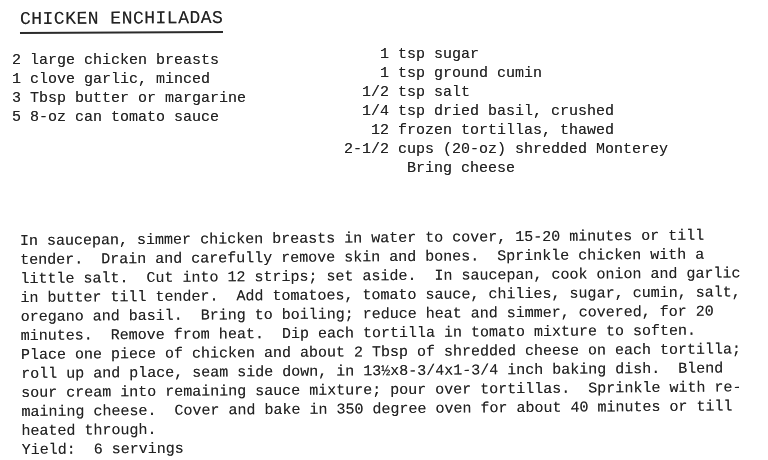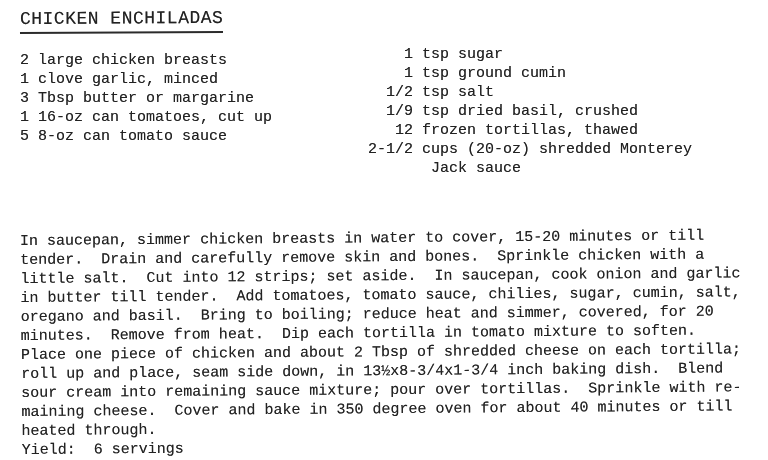--- a/index.html
+++ b/index.html
@@ -30,26 +30,26 @@
     line-height: 22px;
     letter-spacing: 0.5px;
     white-space: pre;
     border-bottom: 2px solid #2b2b2b;
     padding-bottom: 2px;
     transform: rotate(-0.3deg);
     transform-origin: left bottom;
   }
   .col-left {
     position: absolute;
-    left: 20px;
+    left: 12px;
     top: 51px;
   }
   .col-right {
     position: absolute;
-    left: 368px;
+    left: 344px;
     top: 45px;
   }
   .instructions {
     position: absolute;
     left: 20px;
     top: 232px;
     transform: rotate(-0.45deg);
     transform-origin: left top;
   }
 </style>
@@ -57,32 +57,31 @@
 <body>
 
 <div>
 
   <div class="title">CHICKEN ENCHILADAS</div>
 
   <div class="col-left">
     <div class="line">2 large chicken breasts</div>
     <div class="line">1 clove garlic, minced</div>
     <div class="line">3 Tbsp butter or margarine</div>
-    <div class="line">1 16-oz can tomatoes, cut up</div>
     <div class="line">5 8-oz can tomato sauce</div>
   </div>
 
   <div class="col-right">
     <div class="line">    1 tsp sugar</div>
     <div class="line">    1 tsp ground cumin</div>
     <div class="line">  1/2 tsp salt</div>
-    <div class="line">  1/9 tsp dried basil, crushed</div>
+    <div class="line">  1/4 tsp dried basil, crushed</div>
     <div class="line">   12 frozen tortillas, thawed</div>
     <div class="line">2-1/2 cups (20-oz) shredded Monterey</div>
-    <div class="line">       Jack sauce</div>
+    <div class="line">       Bring cheese</div>
   </div>
 
   <div class="instructions">
     <div class="line">In saucepan, simmer chicken breasts in water to cover, 15-20 minutes or till</div>
     <div class="line">tender.  Drain and carefully remove skin and bones.  Sprinkle chicken with a</div>
     <div class="line">little salt.  Cut into 12 strips; set aside.  In saucepan, cook onion and garlic</div>
     <div class="line">in butter till tender.  Add tomatoes, tomato sauce, chilies, sugar, cumin, salt,</div>
     <div class="line">oregano and basil.  Bring to boiling; reduce heat and simmer, covered, for 20</div>
     <div class="line">minutes.  Remove from heat.  Dip each tortilla in tomato mixture to soften.</div>
     <div class="line">Place one piece of chicken and about 2 Tbsp of shredded cheese on each tortilla;</div>

